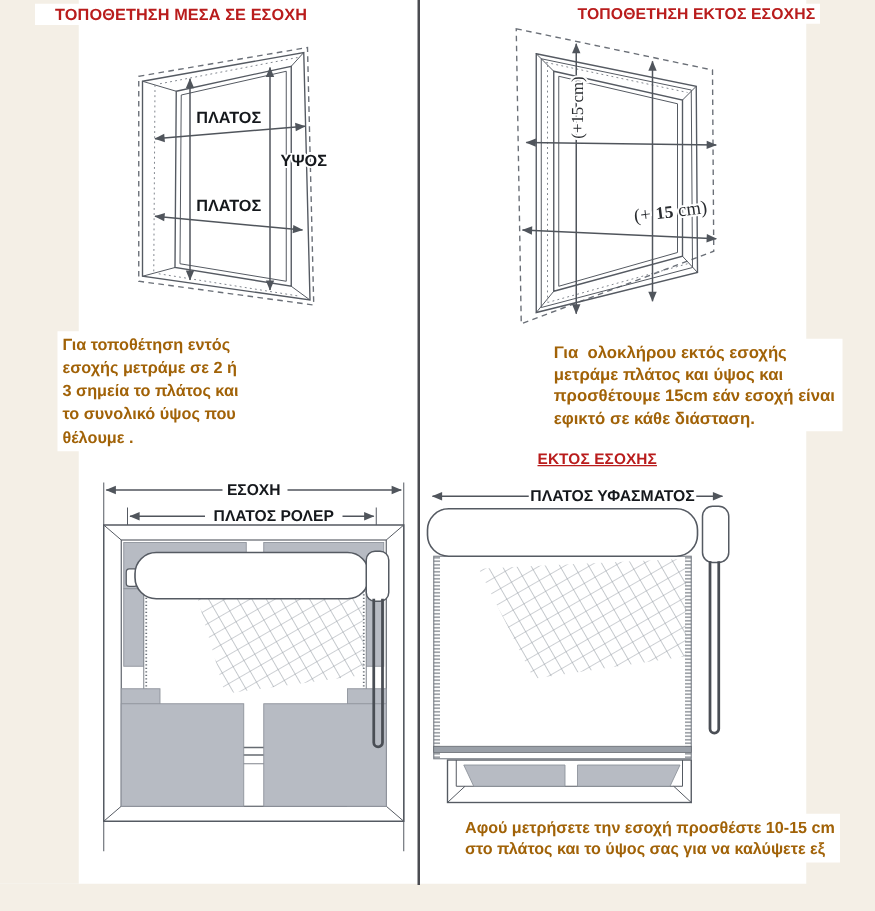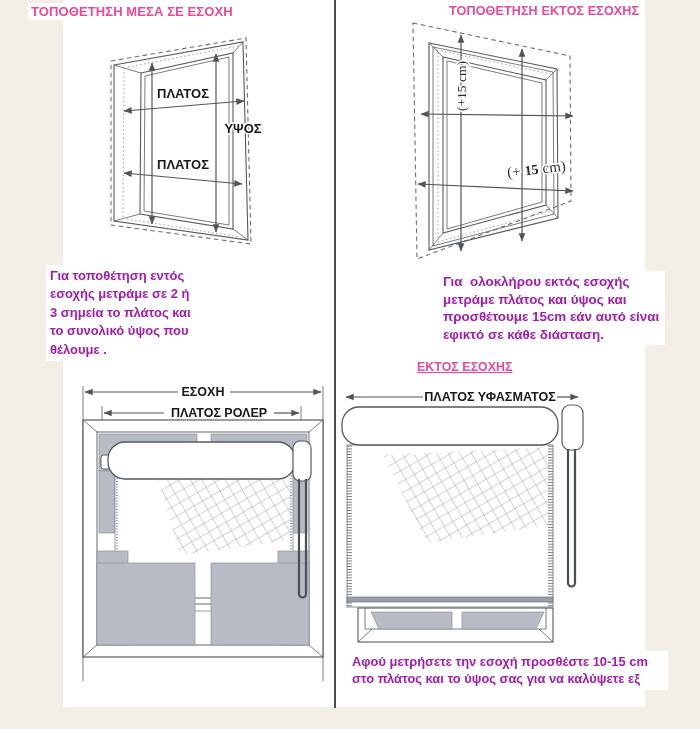--- a/index.html
+++ b/index.html
@@ -3,30 +3,30 @@
 <meta charset="utf-8">
 <style>
   html,body{margin:0;padding:0;}
   body{width:700px;height:729px;position:relative;background:#ffffff;
        font-family:"Liberation Sans",sans-serif;overflow:hidden;}
   .beige{position:absolute;background:#f4efe6;}
   #margin-left{left:0;top:0;width:63px;height:707px;}
   #margin-right{left:645px;top:0;width:55px;height:729px;}
   #margin-bottom{left:0;top:707px;width:700px;height:22px;}
   #divider{position:absolute;left:334px;top:0;width:2px;height:708px;background:#4a4c51;}
-  .ttl{position:absolute;margin:0;font-weight:bold;color:#ec4899;background:#ffffff;
-       padding:1px 4px 1px 3px;white-space:nowrap;letter-spacing:0.1px;}
+  .ttl{position:absolute;margin:0;font-weight:bold;color:#b91c1c;background:#ffffff;
+       padding:1px 4px 1px 16px;white-space:nowrap;letter-spacing:0.1px;}
   #ttl-tl{left:28px;top:3px;font-size:13px;}
   #ttl-tr{left:446px;top:3px;font-size:12.6px;}
   #ttl-br{left:414px;top:359px;font-size:12.3px;text-decoration:underline;}
-  .cap{position:absolute;font-weight:bold;color:#a21caf;background:#ffffff;}
+  .cap{position:absolute;font-weight:bold;color:#a16207;background:#ffffff;}
   .cap div{white-space:pre-wrap;}
   #cap-tl{left:46px;top:265px;font-size:13px;line-height:18.4px;padding:2px 4px;}
   #cap-tr{left:441px;top:271px;font-size:13.4px;line-height:17.6px;padding:2px 6px 2px 2px;}
-  #cap-br{left:350px;top:651px;font-size:12.9px;line-height:17.3px;padding:2px 20px 2px 2px;}
+  #cap-br{left:370px;top:651px;font-size:12.9px;line-height:17.3px;padding:2px 4px 2px 2px;}
   svg{position:absolute;overflow:visible;}
   #svg-tl{left:80px;top:25px;}
   #svg-tr{left:395px;top:20px;}
   #svg-bl{left:60px;top:375px;}
   #svg-br{left:335px;top:358px;}
   svg text{font-family:"Liberation Sans",sans-serif;font-weight:bold;fill:#15181c;}
   .serif-label{font-family:"Liberation Serif",serif;font-weight:normal;fill:#2a2d31;}
   .fl{fill:none;stroke:#555a62;stroke-width:1.1;}
   .fl2{fill:none;stroke:#555a62;stroke-width:0.8;}
   .dash{fill:none;stroke:#6a6f77;stroke-width:1.1;stroke-dasharray:4.5,3.5;}
@@ -106,21 +106,21 @@
       <line class="meas" x1="26" y1="94" x2="178" y2="96" marker-start="url(#aTR)" marker-end="url(#aTR)"></line>
       <line class="meas" x1="23" y1="164" x2="178" y2="171" marker-start="url(#aTR)" marker-end="url(#aTR)"></line>
     </g>
     <text class="serif-label" font-size="13.5" text-anchor="middle" transform="translate(71,66) rotate(-90)" paint-order="stroke" stroke="#ffffff" stroke-width="3">(+15 cm)</text>
     <text class="serif-label" font-size="15" text-anchor="middle" transform="translate(142,154) rotate(-7)" paint-order="stroke" stroke="#ffffff" stroke-width="3"><tspan>(+</tspan><tspan dx="4" font-weight="bold" font-size="14">15</tspan><tspan dx="4">cm)</tspan></text>
   </svg>
 
   <div class="cap" id="cap-tr">
     <div>Για  ολοκλήρου εκτός εσοχής</div>
     <div>μετράμε πλάτος και ύψος και</div>
-    <div>προσθέτουμε 15cm εάν αυτό είναι</div>
+    <div>προσθέτουμε 15cm εάν εσοχή είναι</div>
     <div>εφικτό σε κάθε διάσταση.</div>
   </div>
 
   <svg id="svg-bl" width="290" height="320" viewBox="0 0 290 320">
     <defs>
       <marker id="aBL" viewBox="0 0 10 10" refX="8.5" refY="5" markerWidth="8" markerHeight="8" orient="auto-start-reverse">
         <path d="M0.5,1.5 L9,5 L0.5,8.5 Z" fill="#50555c"></path>
       </marker>
       <pattern id="meshBL" patternUnits="userSpaceOnUse" width="10" height="10" patternTransform="rotate(-30)">
         <path d="M0,0 H10 M0,0 V10" stroke="#9aa0a8" stroke-width="0.9" fill="none"></path>

